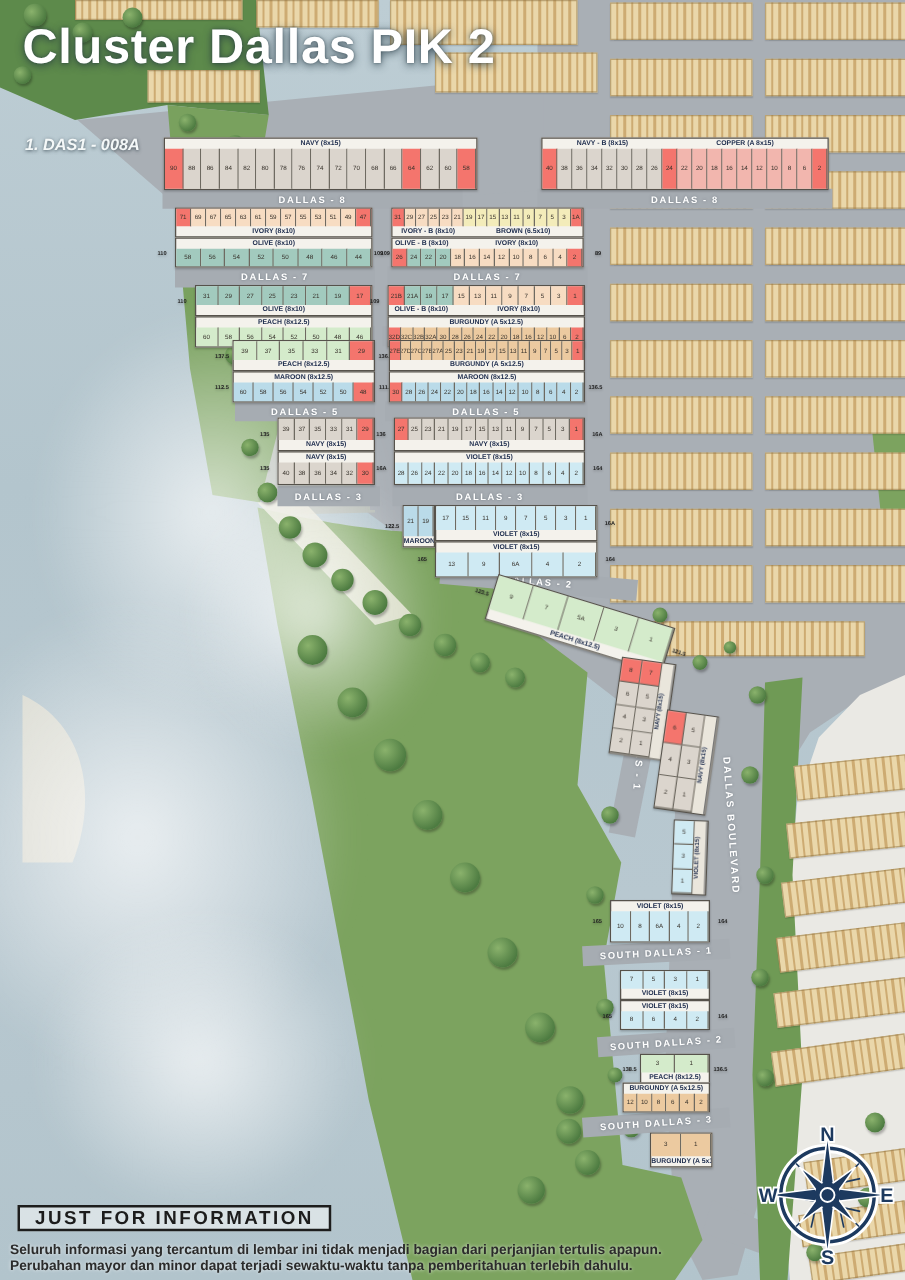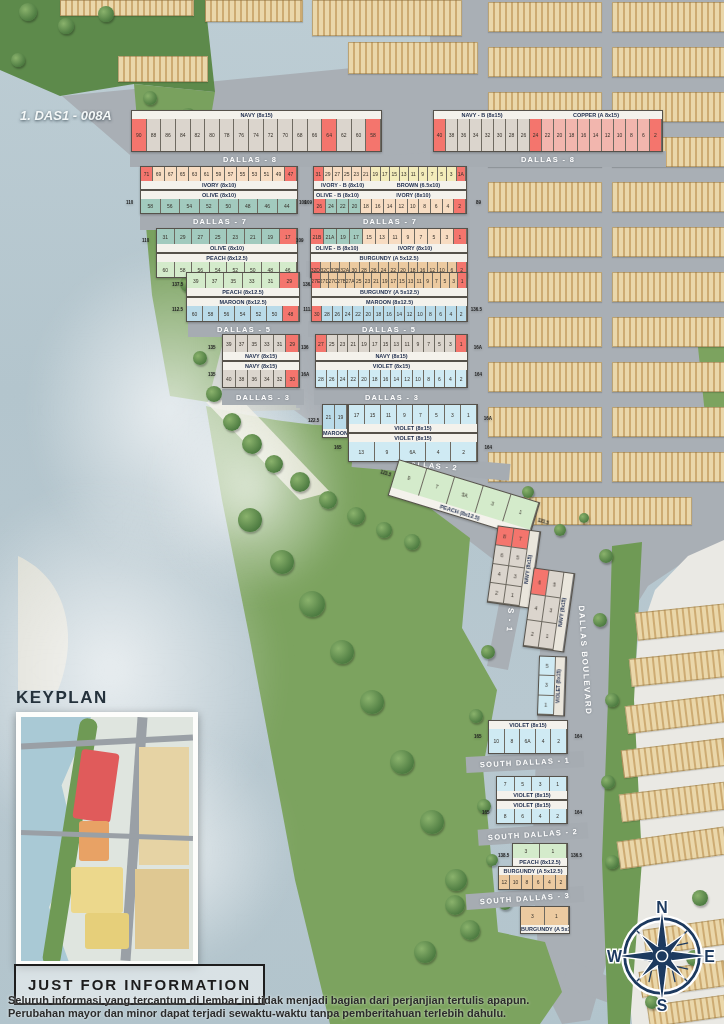--- a/index.html
+++ b/index.html
@@ -47,21 +47,21 @@
   #legend .ltext{font-size:13px;font-weight:bold;color:#1d1d1d;letter-spacing:.5px;}
   #annotation{position:absolute;left:20px;top:108px;z-index:8;color:#f4f8f8;font-style:italic;
     font-weight:bold;font-size:13px;text-shadow:0 1px 3px rgba(40,55,65,.8);}
   #keyplan{position:absolute;left:16px;top:688px;z-index:8;}
   #keyplan .kp-title{font-size:17px;font-weight:bold;color:#25323c;letter-spacing:1.5px;margin-bottom:4px;}
   #kp-frame{width:172px;height:244px;background:#dfe5df;border:5px solid #fdfdfb;
     box-shadow:0 2px 8px rgba(0,0,0,.35);position:relative;overflow:hidden;}
   #kp-frame div{position:absolute;}
   #footer-box{position:absolute;left:14px;top:964px;z-index:9;border:2.5px solid #1d1d1d;
     background:rgba(248,250,250,.55);color:#1c1c1c;font-weight:bold;font-size:15px;
-    letter-spacing:2px;padding:10px 12px;}
+    letter-spacing:2px;padding:0 12px;}
   .footer-line{position:absolute;left:8px;z-index:9;font-size:11px;font-weight:bold;color:#2b2b2b;
     text-shadow:0 0 3px rgba(255,255,255,.75);white-space:nowrap;}
   #fl1{top:994px;} #fl2{top:1007px;}
   #compass{position:absolute;left:606px;top:900px;z-index:9;}
   #compass text{font-size:17px;font-weight:bold;fill:#1d3a5f;stroke:#fff;stroke-width:3px;
     paint-order:stroke;text-anchor:middle;font-family:"Liberation Sans",sans-serif;}
 </style>
 </head>
 <body>
 
@@ -774,38 +774,23 @@
         <div class="cband">
           <div class="cell" style="background: rgb(236, 202, 160);">3</div>
           <div class="cell" style="background: rgb(236, 202, 160);">1</div>
         </div>
         <div class="lband">
           <span style="flex: 2 1 0%;">BURGUNDY (A 5x12.5)</span>
         </div>
       </div>
   </div>
 
+  <div id="title">Cluster Dallas PIK 2</div>
   <div id="annotation">1. DAS1 - 008A</div>
 
-  <div id="keyplan">
-    <div class="kp-title">KEYPLAN</div>
-    <div id="kp-frame">
-      <div style="left:0;top:0;width:70px;height:244px;background:#a9c9d5;clip-path:polygon(0 0,100% 0,58% 28%,78% 52%,40% 78%,68% 100%,0 100%)"></div>
-      <div style="left:40px;top:0;width:18px;height:250px;background:#6f9a55;transform:rotate(9deg);border-radius:8px"></div>
-      <div style="left:108px;top:0;width:10px;height:244px;background:#9aa0a6;transform:rotate(4deg)"></div>
-      <div style="left:0;top:22px;width:172px;height:6px;background:#9aa0a6;transform:rotate(-3deg)"></div>
-      <div style="left:56px;top:34px;width:38px;height:70px;background:#e05b5b;transform:rotate(8deg);border-radius:4px"></div>
-      <div style="left:58px;top:104px;width:30px;height:40px;background:#e8a265;border-radius:3px"></div>
-      <div style="left:50px;top:150px;width:52px;height:46px;background:#ecd88c;border-radius:3px"></div>
-      <div style="left:64px;top:196px;width:44px;height:36px;background:#e6cf7a;border-radius:3px"></div>
-      <div style="left:118px;top:30px;width:50px;height:118px;background:#e6d3a4"></div>
-      <div style="left:114px;top:152px;width:54px;height:80px;background:#dfc892"></div>
-      <div style="left:0;top:116px;width:172px;height:5px;background:#9aa0a6;transform:rotate(2deg)"></div>
-    </div>
-  </div>
 
   <svg id="compass" width="112" height="112" viewBox="0 0 120 120">
     <circle cx="60" cy="60" r="40" fill="none" stroke="#ffffff" stroke-width="8"></circle>
     <circle cx="60" cy="60" r="40" fill="none" stroke="#1d3a5f" stroke-width="3"></circle>
     <g stroke="#1d3a5f" stroke-width="1.4">
       <line x1="60" y1="22" x2="60" y2="98"></line>
         <line x1="22" y1="60" x2="98" y2="60"></line>
       <line x1="33" y1="33" x2="87" y2="87"></line>
         <line x1="87" y1="33" x2="33" y2="87"></line>
       <line x1="60" y1="24" x2="46" y2="88"></line>

